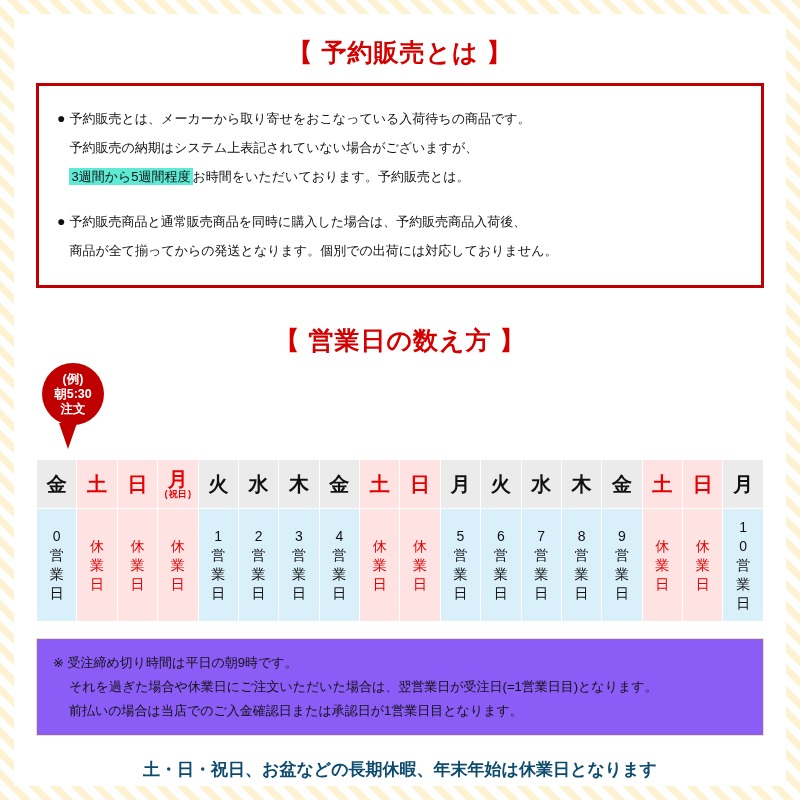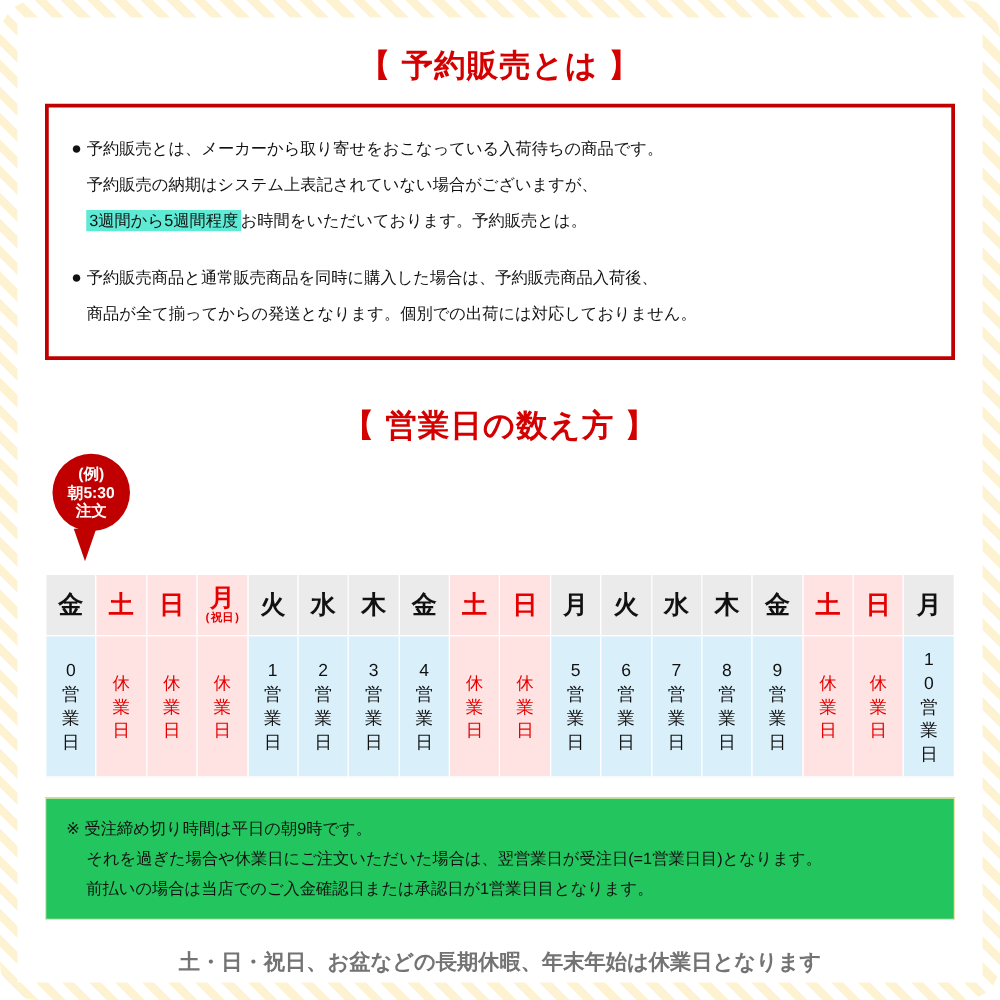--- a/index.html
+++ b/index.html
@@ -19,21 +19,20 @@
     position: absolute;
     inset: 0;
     background:
       repeating-linear-gradient(
         45deg,
         #fdf3d2 0px,
         #fdf3d2 7px,
         #ffffff 7px,
         #ffffff 15px
       );
-    border-radius: 29px;
   }
   .inner {
     position: absolute;
     left: 14px;
     top: 14px;
     right: 14px;
     bottom: 14px;
     background: #ffffff;
     box-sizing: border-box;
   }
@@ -178,39 +177,39 @@
     line-height: 19px;
     font-weight: normal;
   }
   .vtext b {
     font-weight: normal;
   }
 
   
   .note-box {
     margin: 16px 22px 0 22px;
-    background: #22c55e;
+    background: #8b5cf6;
     border: 1px solid #efe3a8;
     box-sizing: border-box;
     padding: 12px 14px 12px 16px;
   }
   .note-box .nl {
     font-size: 13px;
     line-height: 24px;
     color: #111;
     white-space: nowrap;
   }
   .note-box .nl.indent {
     padding-left: 16px;
   }
 
   
   .footer-note {
     text-align: center;
-    color: #737373;
+    color: #0c4a6e;
     font-weight: bold;
     font-size: 17px;
     margin-top: 22px;
   }
 </style>
 </head>
 <body>
 
 <div class="page">
   <div class="inner">

